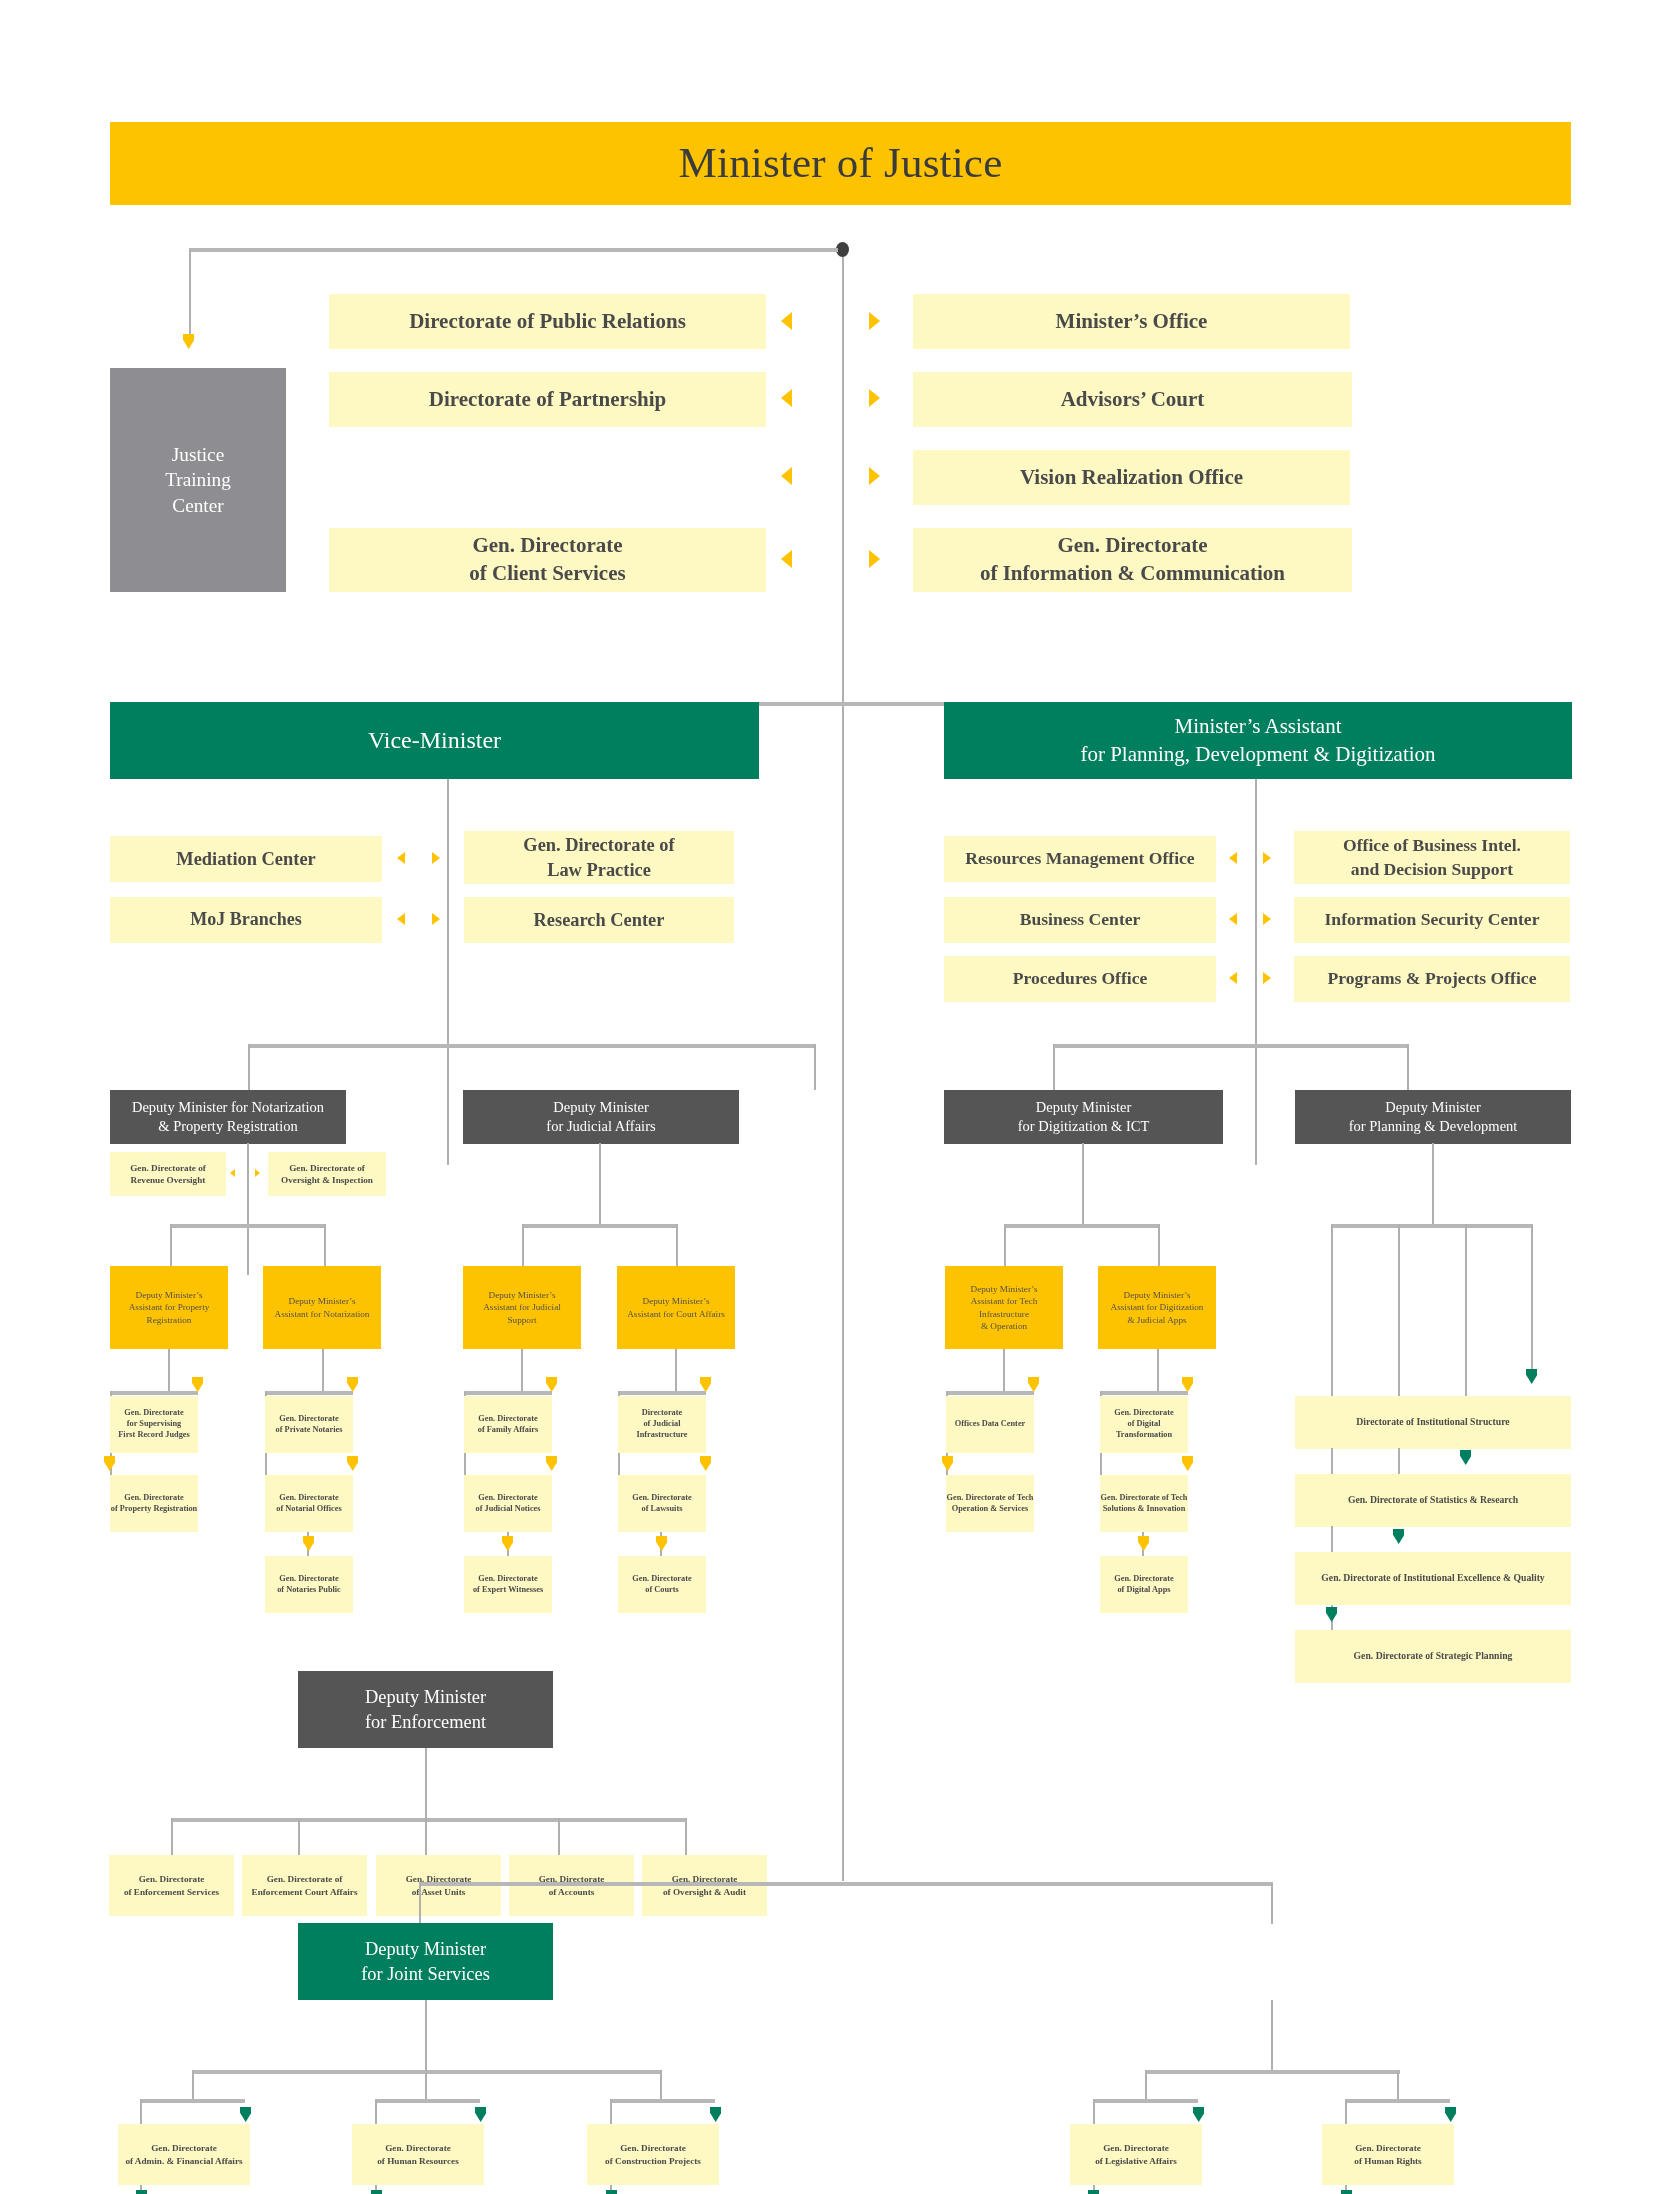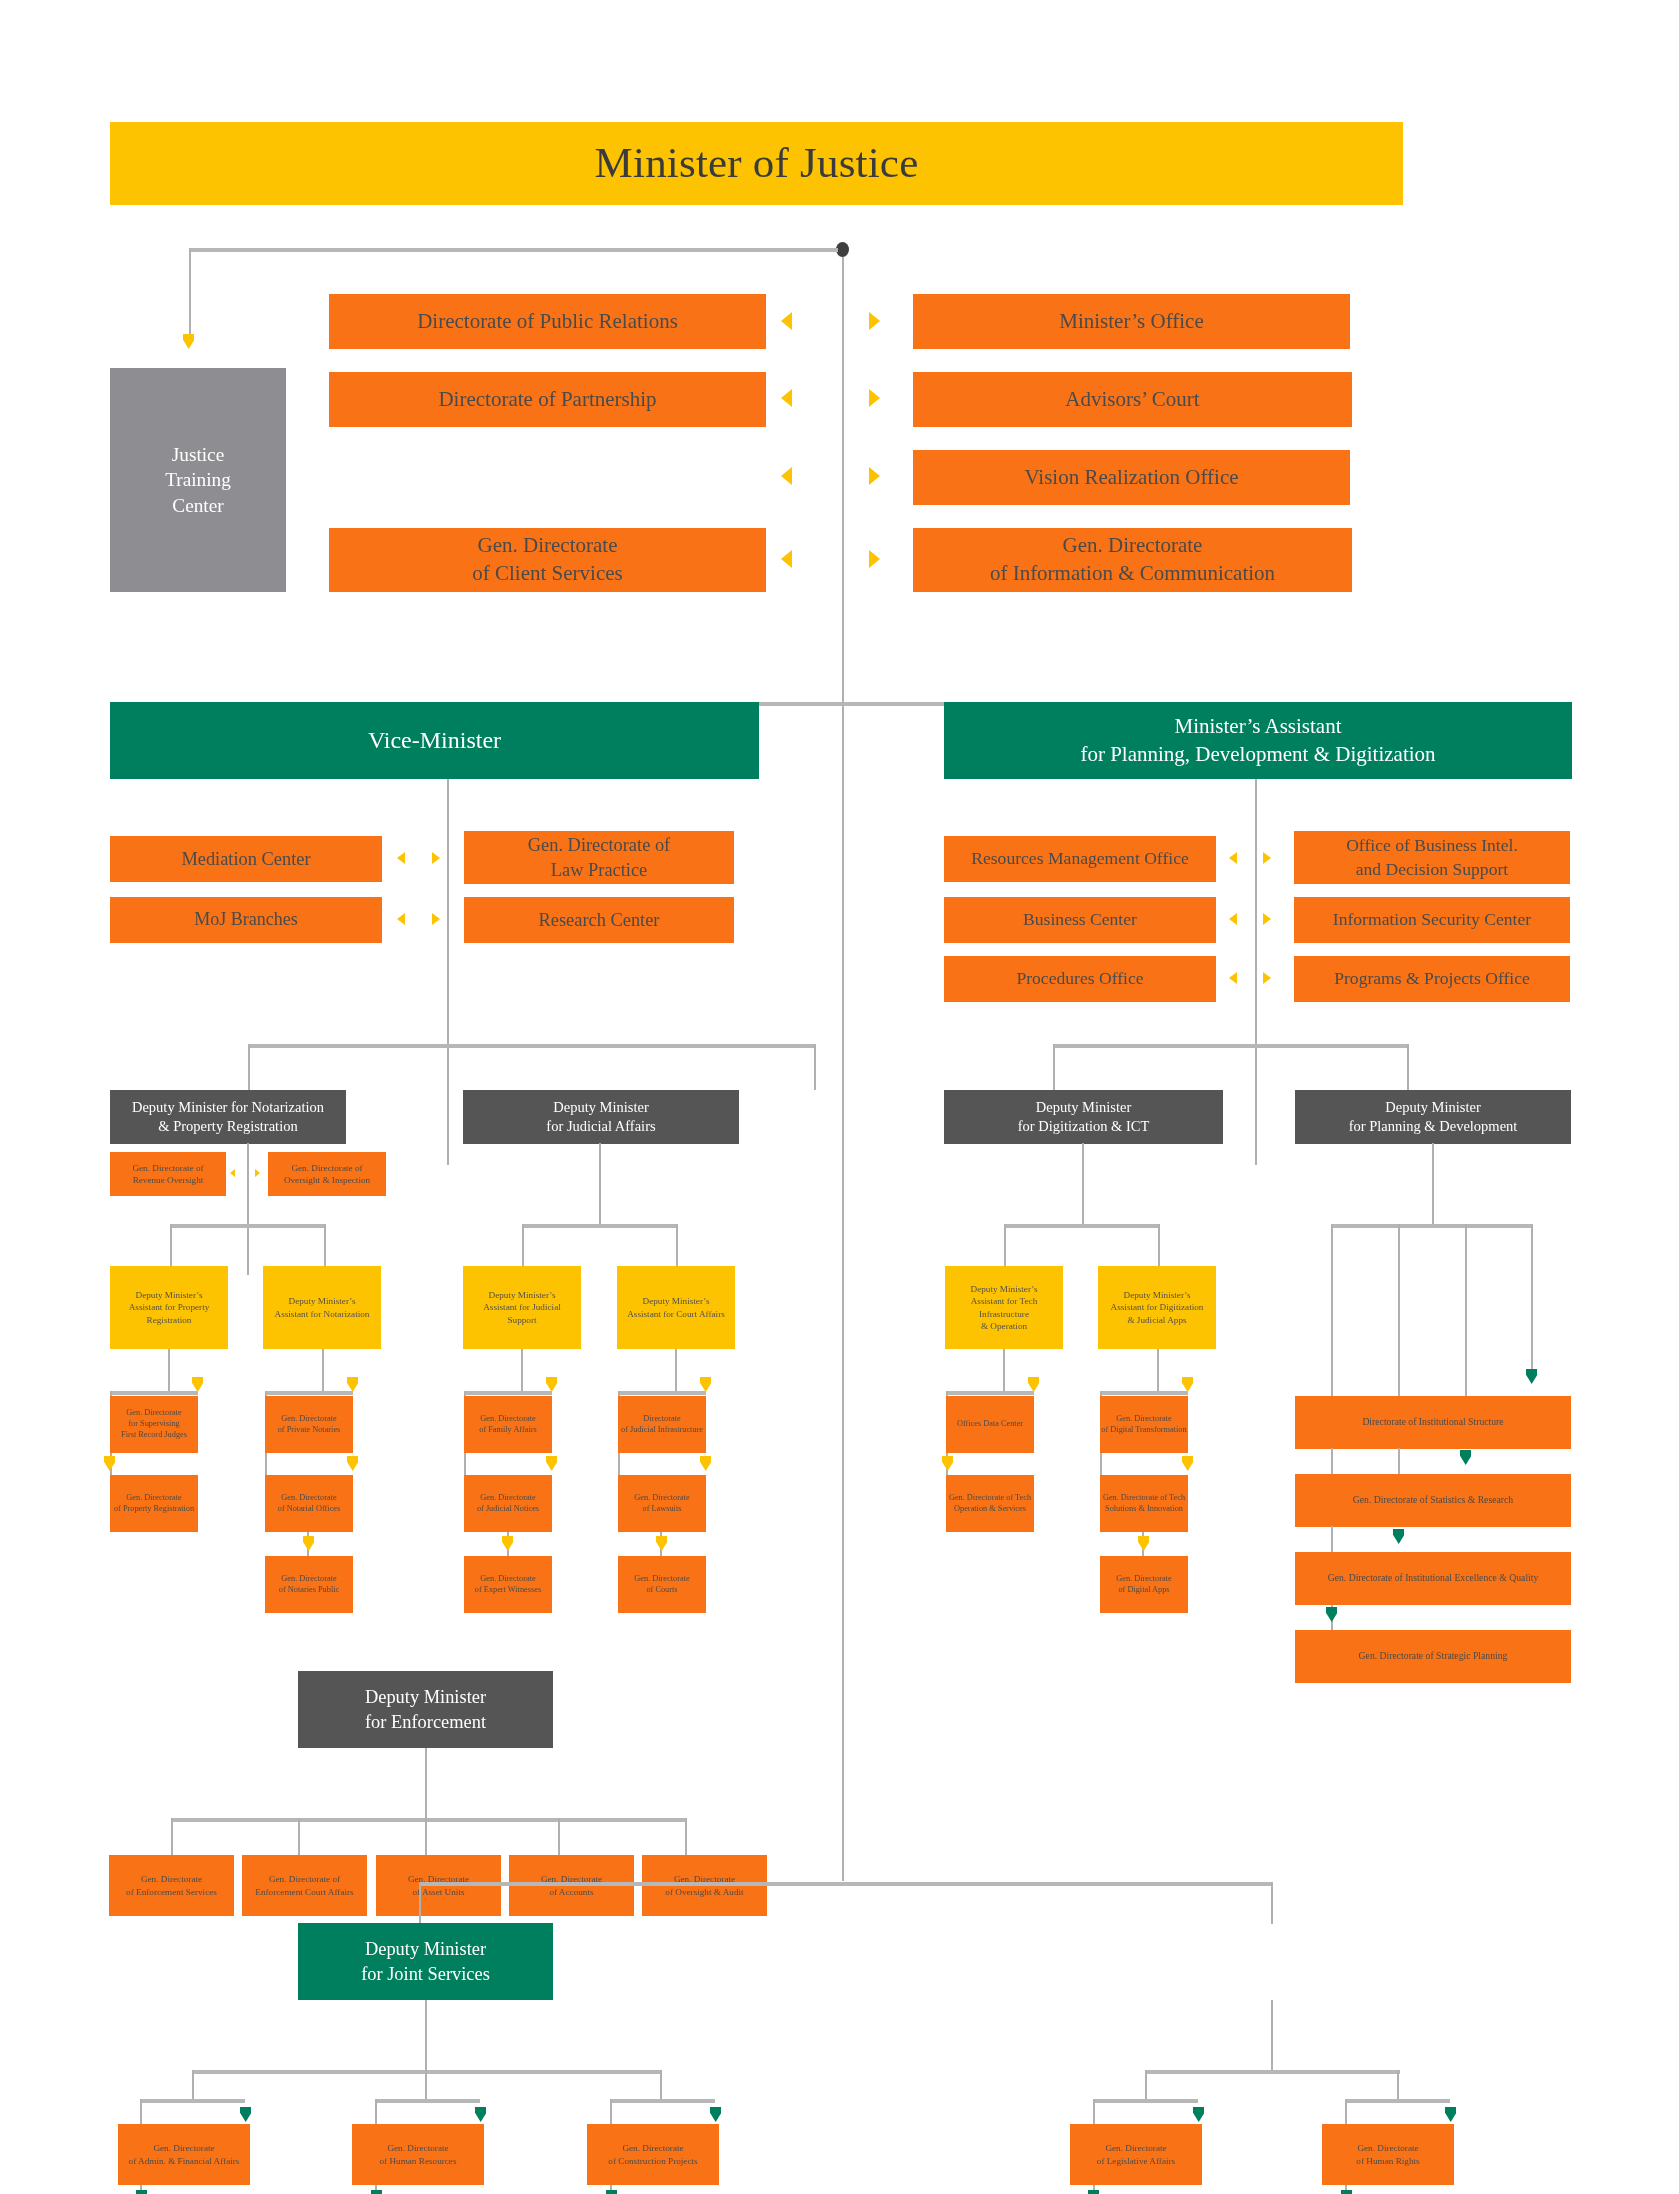--- a/index.html
+++ b/index.html
@@ -3,21 +3,21 @@
 <meta charset="utf-8">
 <style>
   html,body{margin:0;padding:0;background:#ffffff;}
   body{font-family:"Liberation Serif", serif;}
   #page{position:relative;width:1680px;height:2562px;background:#ffffff;overflow:hidden;}
 
   
   .box{position:absolute;box-sizing:border-box;display:flex;align-items:center;
        justify-content:center;text-align:center;line-height:1.32;}
   .gold-title{background:#FDC300;color:#3b3b3b;font-size:43px;letter-spacing:0.2px;}
-  .grey-light{background:#f97316;color:#4a4a4a;}
+  .grey-light{background:#fef9c3;color:#4a4a4a;font-weight:bold;}
   .grey-dark{background:#8d8d92;color:#ffffff;}
   .grey-deputy{background:#555555;color:#ffffff;}
   .green{background:#007f5f;color:#ffffff;}
   .gold{background:#FDC300;color:#55504a;}
 
   
   .ln{position:absolute;background:#b0b0b0;}
   .vln{width:2.2px;}
   .hln-thick{height:4px;background:#b7b7b7;}
   .node{position:absolute;width:13px;height:15px;border-radius:50%;background:#3f3f3f;}
@@ -35,21 +35,21 @@
   .arw-d{position:absolute;width:11.4px;height:15px;background:#FDC300;
          clip-path:polygon(0 0,100% 0,100% 38%,50% 100%,0 38%);}
   .arw-d-g{position:absolute;width:11.4px;height:15px;background:#007f5f;
          clip-path:polygon(0 0,100% 0,100% 38%,50% 100%,0 38%);}
 </style>
 </head>
 <body>
 
 <div id="page">
 
-  <div class="box gold-title" style="left:110px;top:122px;width:1293px;height:83px;">Minister of Justice</div>
+  <div class="box gold-title" style="left:110px;top:122px;width:1461px;height:83px;">Minister of Justice</div>
 
   <div class="node" style="left:836px;top:242px;"></div>
   <div class="ln hln-thick" style="left:189px;top:248px;width:649px;"></div>
   <div class="ln vln" style="left:189px;top:248px;height:88px;"></div>
   <div class="ln vln" style="left:842px;top:257px;height:1624px;"></div>
   <div class="arw-d" style="left:183px;top:334px;"></div>
 
   <div class="box grey-dark" style="left:110px;top:368px;width:176px;height:224px;font-size:19.3px;white-space:pre-line;">Justice
 Training
 Center</div>

